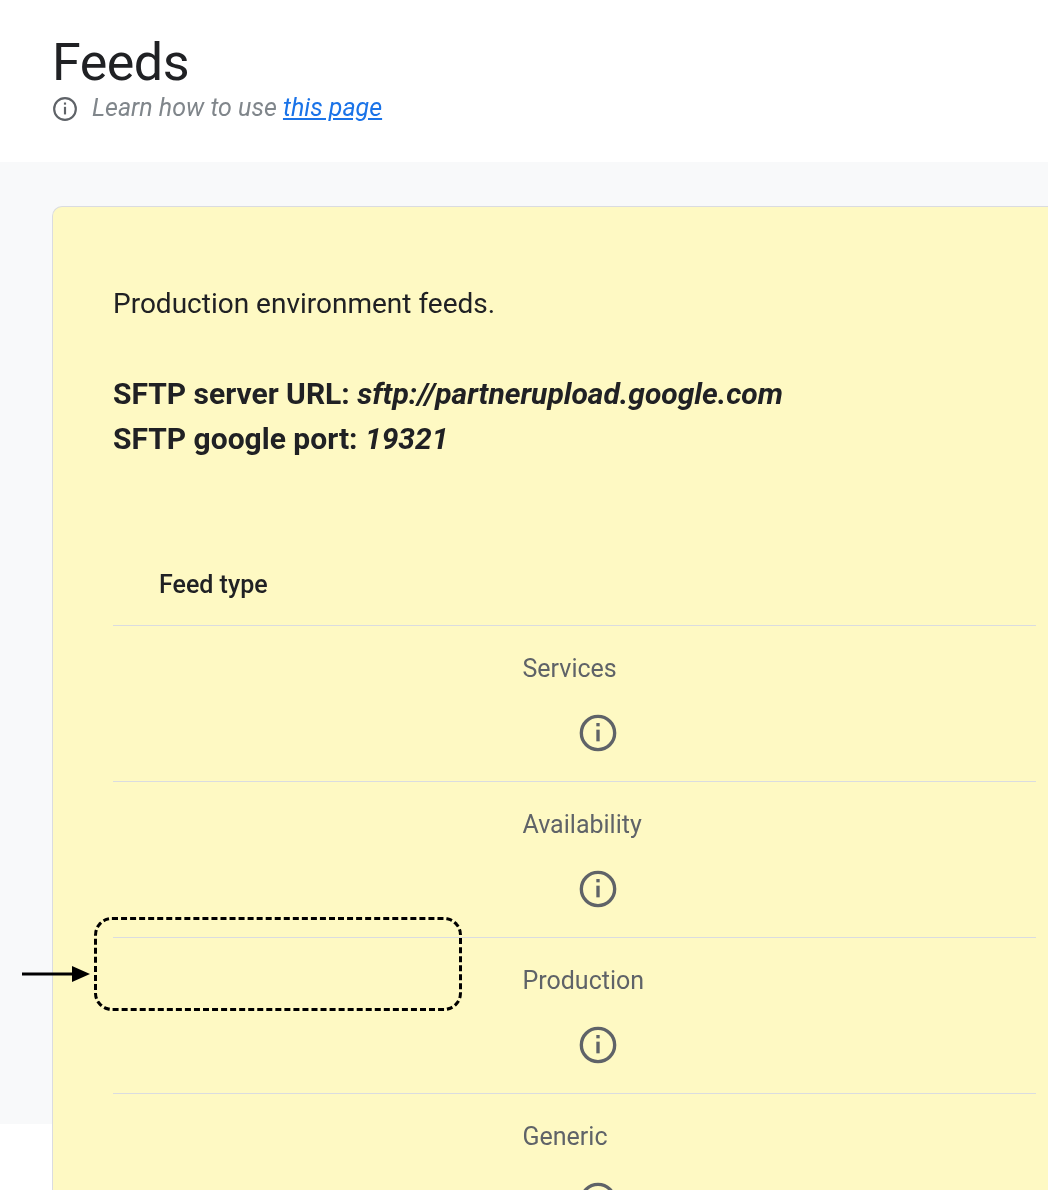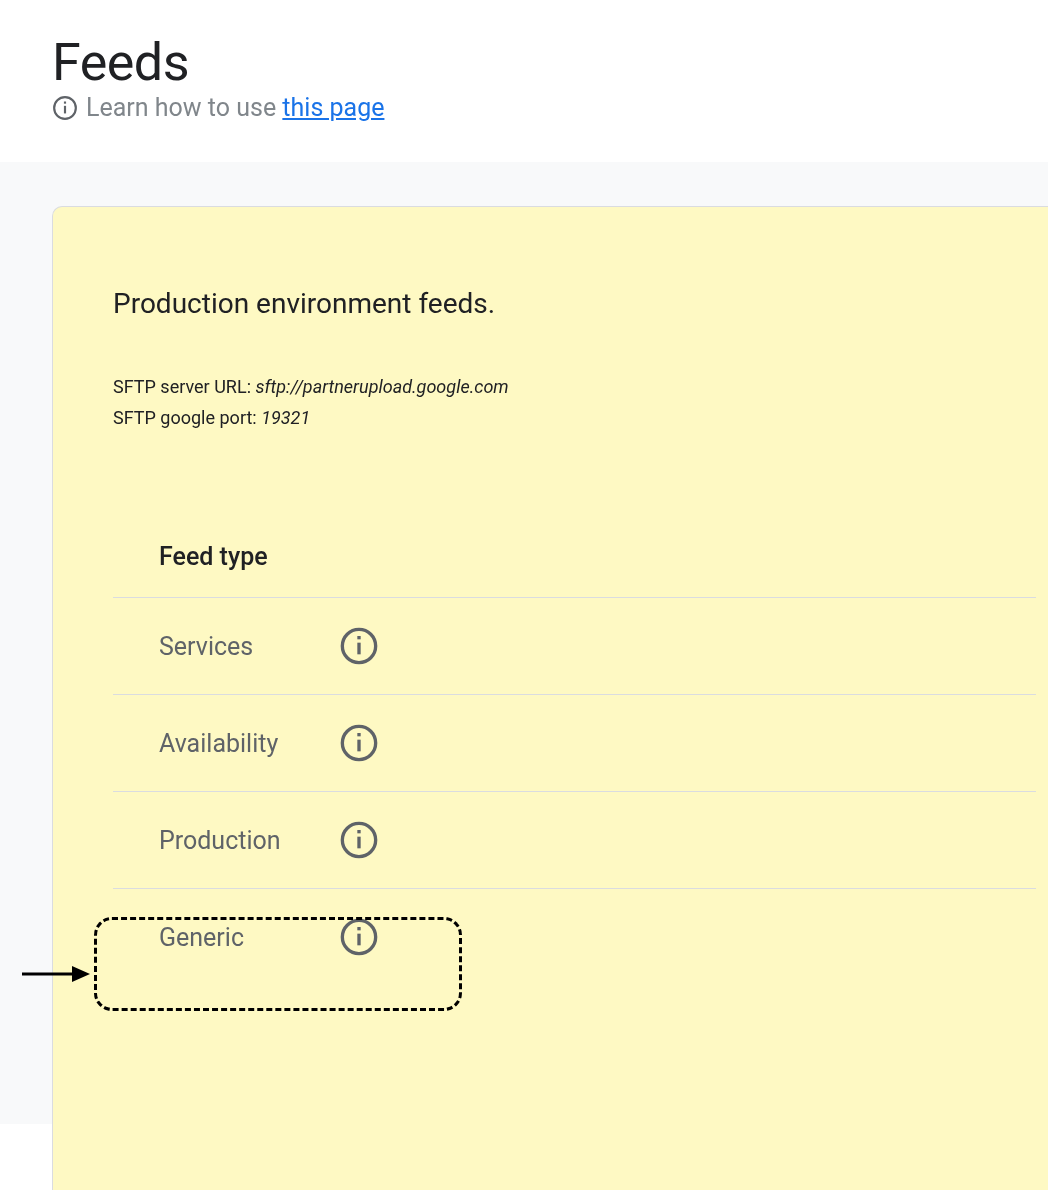--- a/index.html
+++ b/index.html
@@ -19,22 +19,23 @@
       background: #ffffff;
     }
     .page-title {
       font-size: 52px;
       font-weight: 400;
       color: #202124;
       letter-spacing: -0.5px;
     }
     .help-row {
       display: flex;
-      align-items: center;
-      gap: 8px;
+      align-items: flex-end;
+      gap: 14px;
+      font-style: italic;
     }
     .info-icon {
       width: 26px;
       height: 26px;
       flex-shrink: 0;
     }
     .help-text {
       font-size: 25px;
       color: #80868b;
     }
@@ -57,43 +58,45 @@
       height: 1117px;
       position: relative;
     }
     .card-title {
       font-size: 28px;
       color: #202124;
       font-weight: 400;
       margin-bottom: 56px;
     }
     .sftp-line {
-      font-size: 18px;
+      font-size: 30px;
       color: #202124;
       margin-bottom: 10px;
+      font-weight: bold;
     }
     .sftp-value {
       font-style: italic;
     }
     .table {
       margin-top: 114px;
     }
     .table-header {
       font-size: 25px;
       font-weight: 500;
       color: #202124;
       padding: 0 0 26px 46px;
       border-bottom: 1px solid #dadce0;
     }
     .table-row {
       display: flex;
       align-items: center;
       padding: 28px 0 28px 46px;
       border-bottom: 1px solid #dadce0;
       gap: 30px;
+      flex-direction: column;
     }
     .table-row:last-child {
       border-bottom: none;
     }
     .row-label {
       font-size: 25px;
       color: #5f6368;
       width: 150px;
     }
     .row-info-icon {

